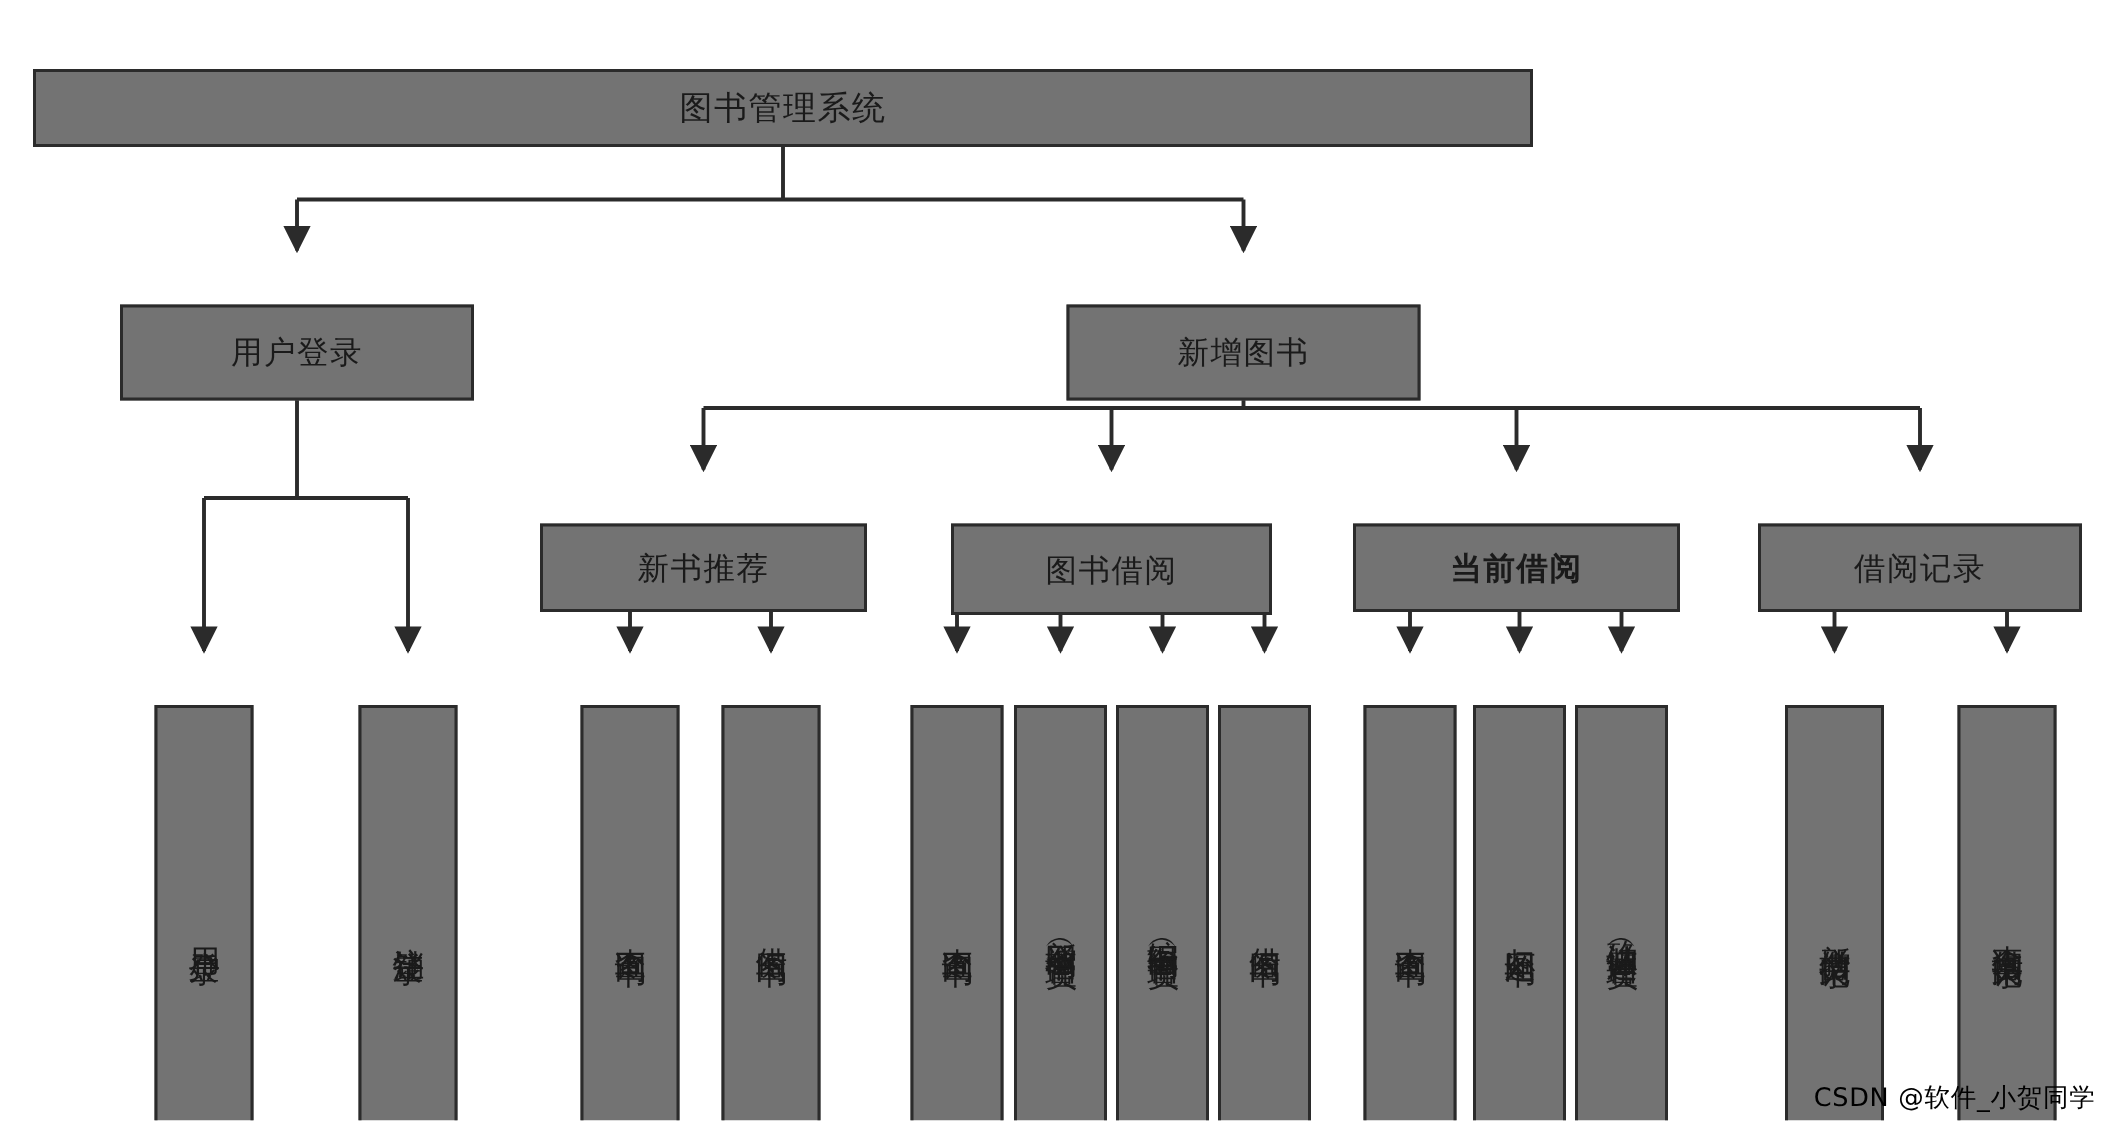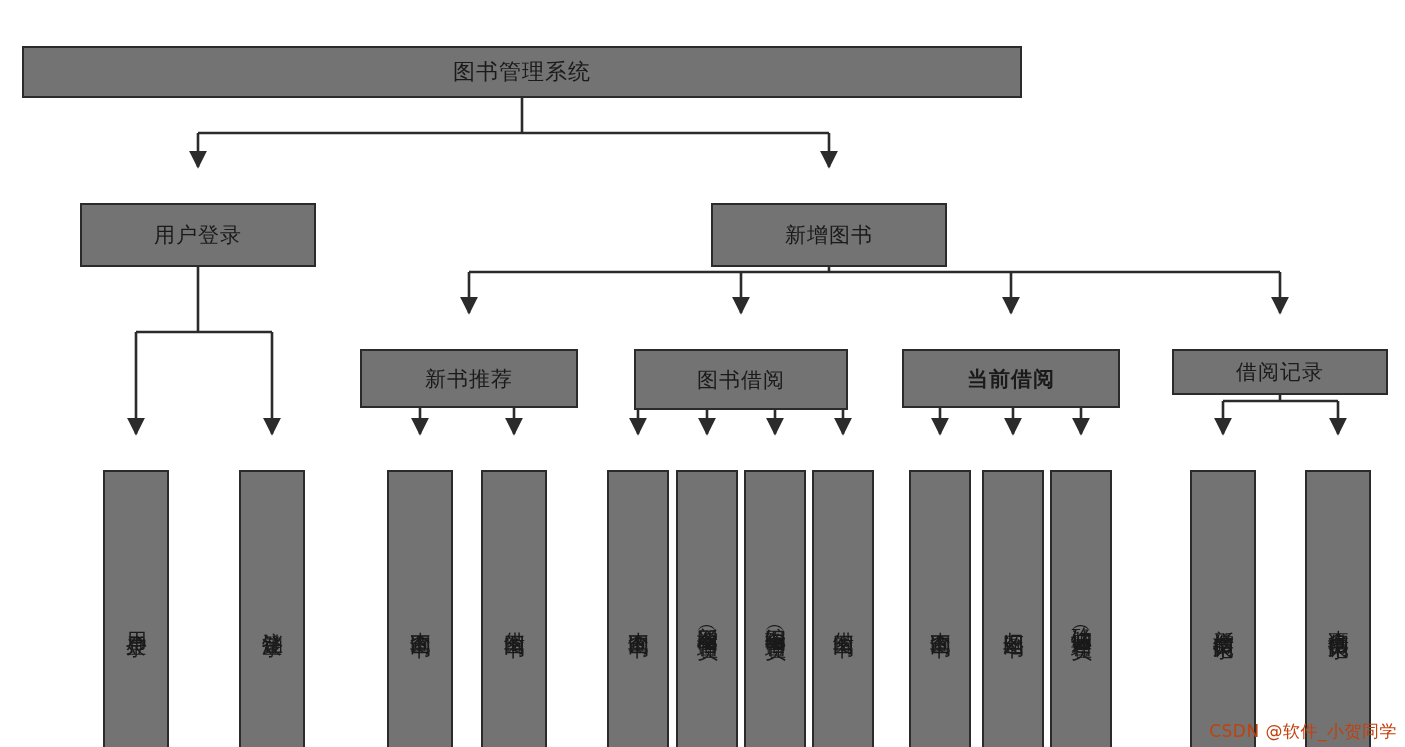--- a/index.html
+++ b/index.html
@@ -57,21 +57,21 @@
     writing-mode: vertical-rl;
     text-orientation: upright;
     display: block;
     max-height: 100%;
   }
   .watermark {
     position: absolute;
     right: 8px;
     bottom: 4px;
     font-size: 17px;
-    color: #c2410c;
+    color: #000000;
     letter-spacing: 0.5px;
     white-space: nowrap;
   }
 </style>
 </head>
 <body>
 
 <div id="canvas">
 
   <svg id="edges" viewBox="0 0 1405 747" width="1405" height="747">
@@ -129,21 +129,21 @@
       </div>
       <div class="node lvl3 h" style="left: 360px; top: 316px; width: 218px; height: 59px;">
         <span class="">新书推荐</span>
       </div>
       <div class="node lvl3 h" style="left: 634px; top: 316px; width: 214px; height: 61px;">
         <span class="">图书借阅</span>
       </div>
       <div class="node lvl3 h" style="left: 902px; top: 316px; width: 218px; height: 59px; font-weight: bold;">
         <span class="">当前借阅</span>
       </div>
-      <div class="node lvl3 h" style="left: 1172px; top: 316px; width: 216px; height: 46px; font-family: Liberation Mono, monospace;">
+      <div class="node lvl3 h" style="left: 1172px; top: 316px; width: 216px; height: 59px; font-family: Liberation Mono, monospace;">
         <span class="">借阅记录</span>
       </div>
       <div class="node leaf v" style="left: 103px; top: 437px; width: 66px; height: 298px;">
         <span class="vtxt">用户登录</span>
       </div>
       <div class="node leaf v" style="left: 239px; top: 437px; width: 66px; height: 298px;">
         <span class="vtxt">注销登录</span>
       </div>
       <div class="node leaf v" style="left: 387px; top: 437px; width: 66px; height: 298px;">
         <span class="vtxt">查询图书</span>

